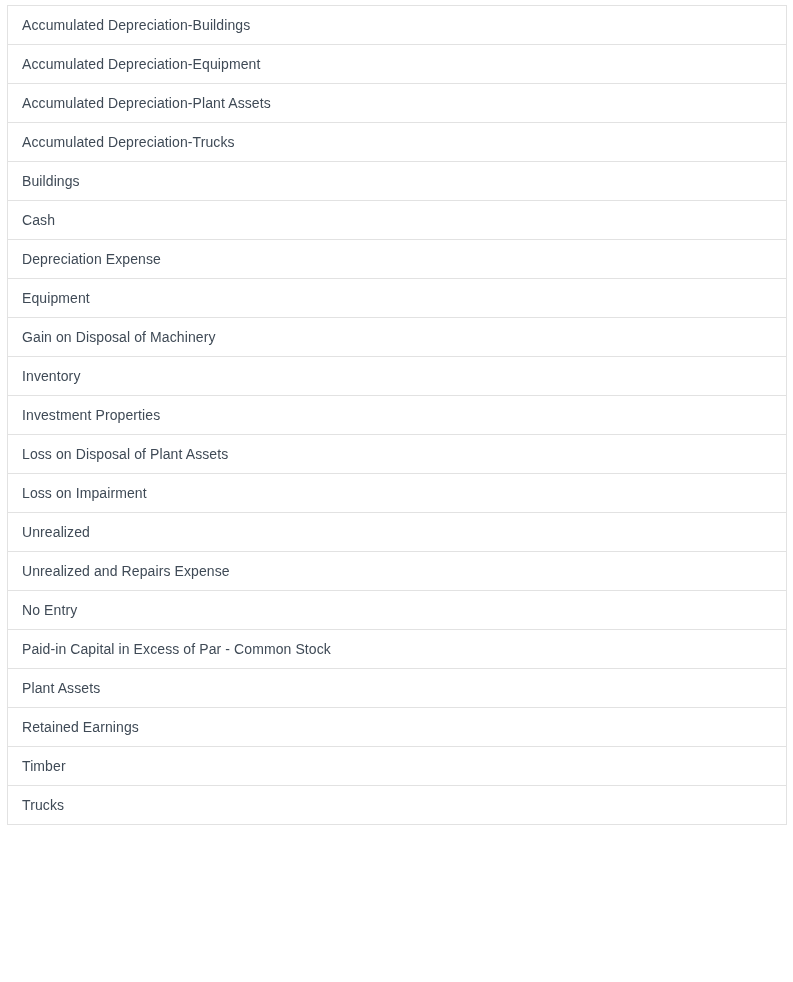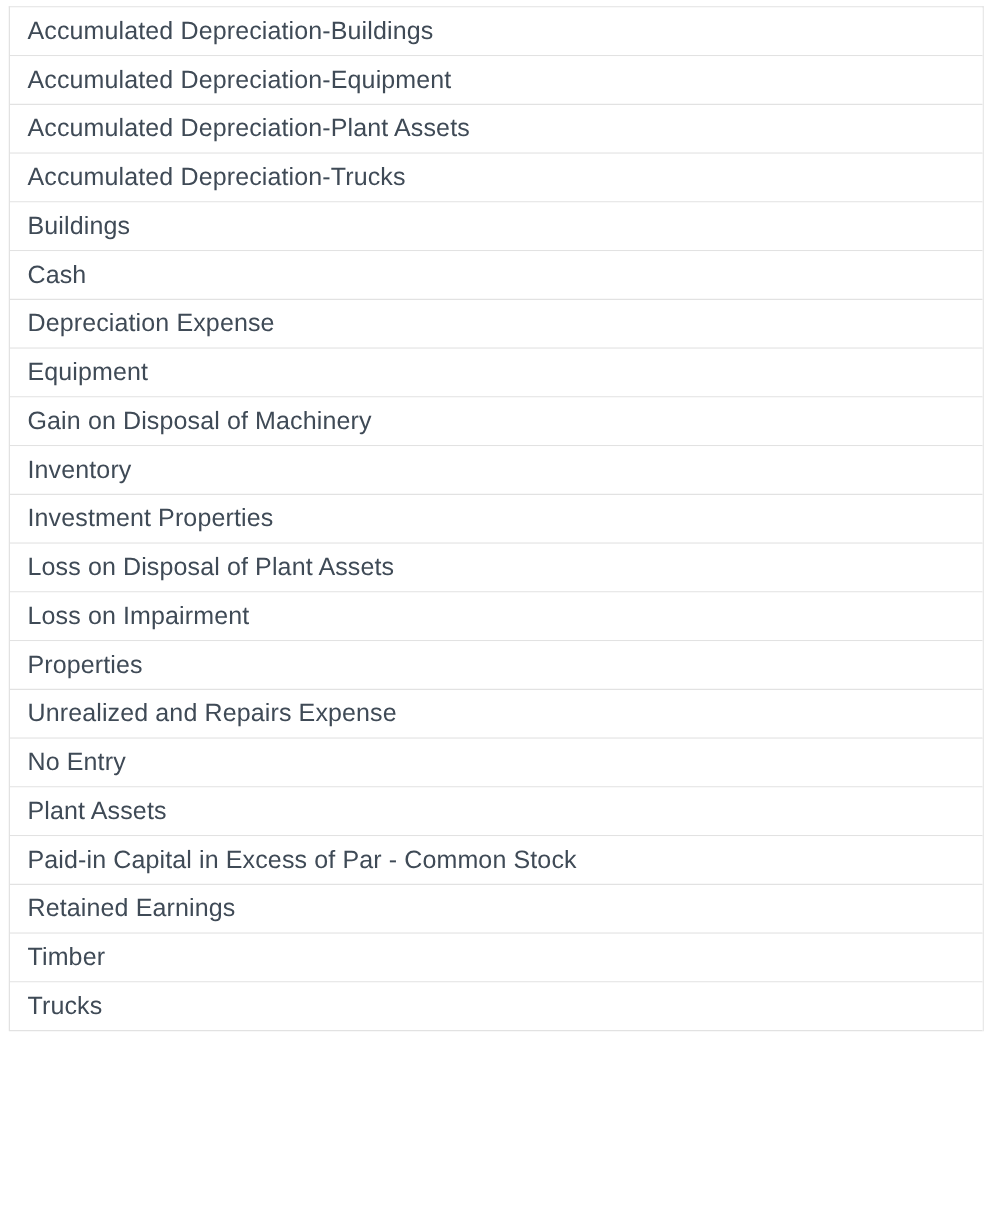--- a/index.html
+++ b/index.html
@@ -33,21 +33,21 @@
     line-height: 38px;
     padding: 0 14px;
     border-bottom: 1px solid #e2e2e2;
     background: #ffffff;
     overflow: hidden;
     white-space: nowrap;
   }
 
   .account-row-label {
     display: inline;
-    font-size: 20px;
+    font-size: 14px;
     color: #3f4a56;
     letter-spacing: 0.1px;
     vertical-align: baseline;
   }
 </style>
 </head>
 <body>
 
 <div id="account-list-table">
     <div class="account-row"><span class="account-row-label">Accumulated Depreciation-Buildings</span></div>
@@ -56,21 +56,21 @@
     <div class="account-row"><span class="account-row-label">Accumulated Depreciation-Trucks</span></div>
     <div class="account-row"><span class="account-row-label">Buildings</span></div>
     <div class="account-row"><span class="account-row-label">Cash</span></div>
     <div class="account-row"><span class="account-row-label">Depreciation Expense</span></div>
     <div class="account-row"><span class="account-row-label">Equipment</span></div>
     <div class="account-row"><span class="account-row-label">Gain on Disposal of Machinery</span></div>
     <div class="account-row"><span class="account-row-label">Inventory</span></div>
     <div class="account-row"><span class="account-row-label">Investment Properties</span></div>
     <div class="account-row"><span class="account-row-label">Loss on Disposal of Plant Assets</span></div>
     <div class="account-row"><span class="account-row-label">Loss on Impairment</span></div>
-    <div class="account-row"><span class="account-row-label">Properties</span></div>
+    <div class="account-row"><span class="account-row-label">Unrealized</span></div>
     <div class="account-row"><span class="account-row-label">Unrealized and Repairs Expense</span></div>
     <div class="account-row"><span class="account-row-label">No Entry</span></div>
+    <div class="account-row"><span class="account-row-label">Paid-in Capital in Excess of Par - Common Stock</span></div>
     <div class="account-row"><span class="account-row-label">Plant Assets</span></div>
-    <div class="account-row"><span class="account-row-label">Paid-in Capital in Excess of Par - Common Stock</span></div>
     <div class="account-row"><span class="account-row-label">Retained Earnings</span></div>
     <div class="account-row"><span class="account-row-label">Timber</span></div>
     <div class="account-row"><span class="account-row-label">Trucks</span></div>
   </div>
 
 </body></html>

